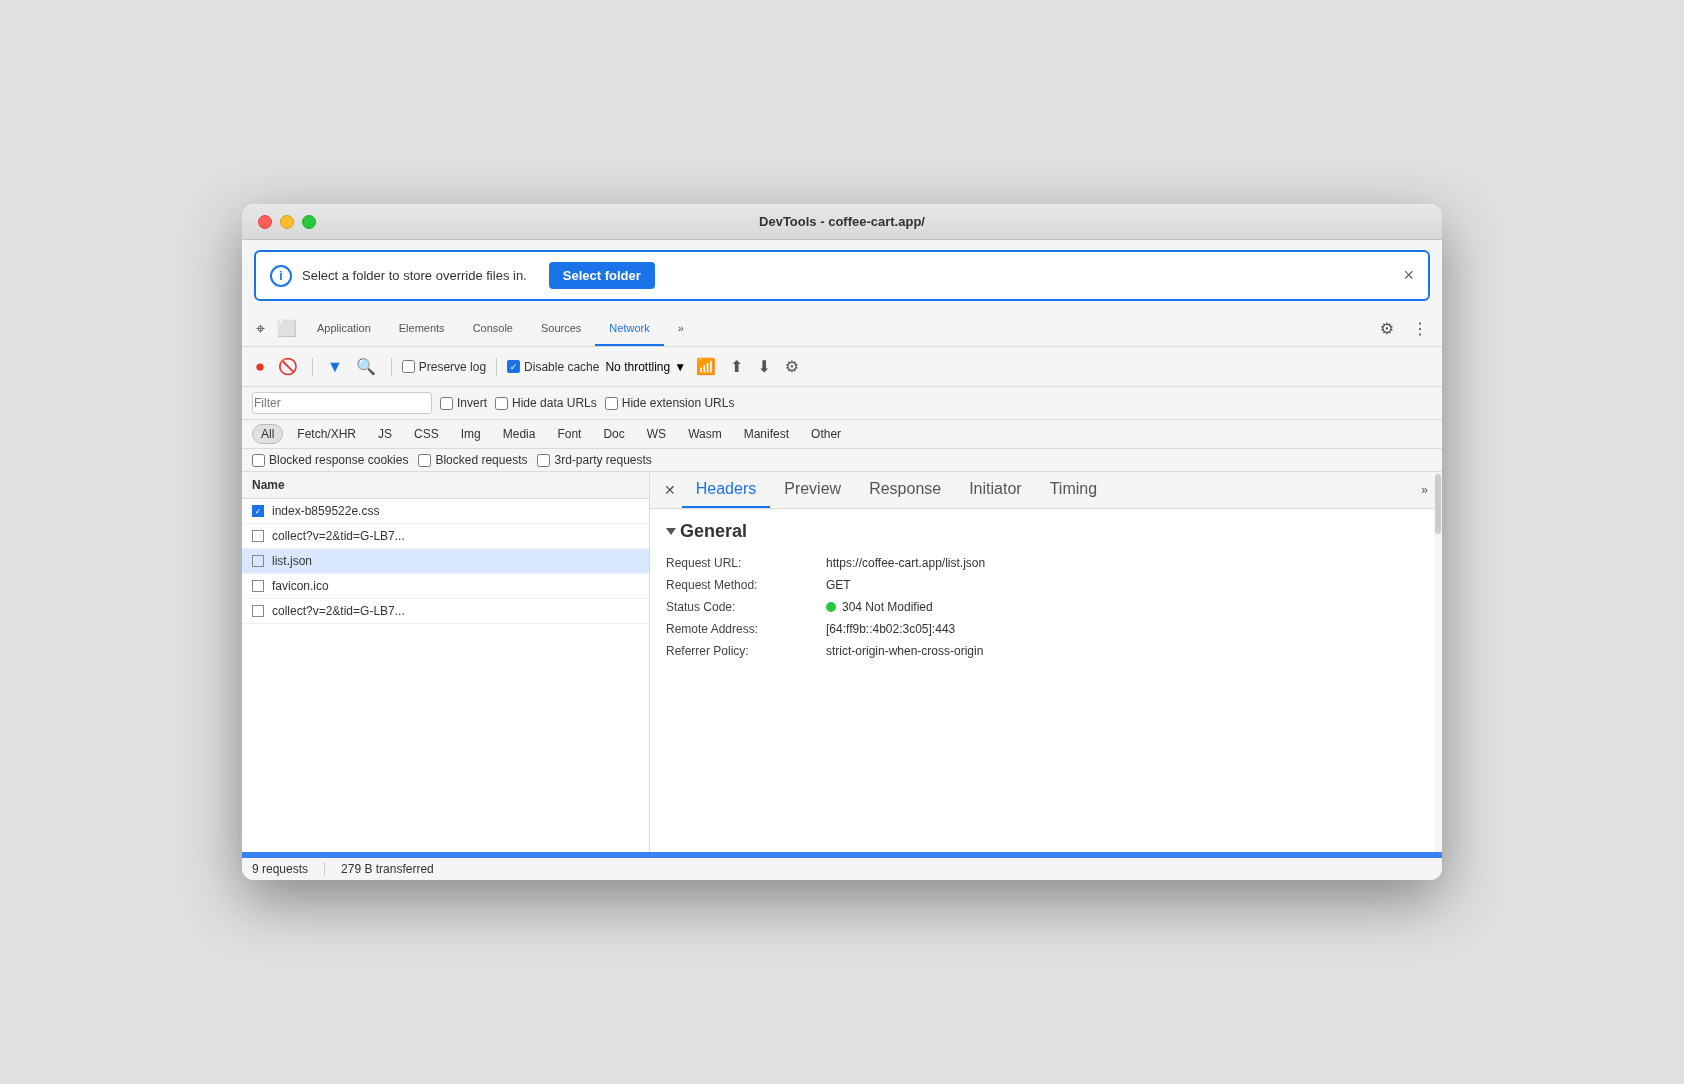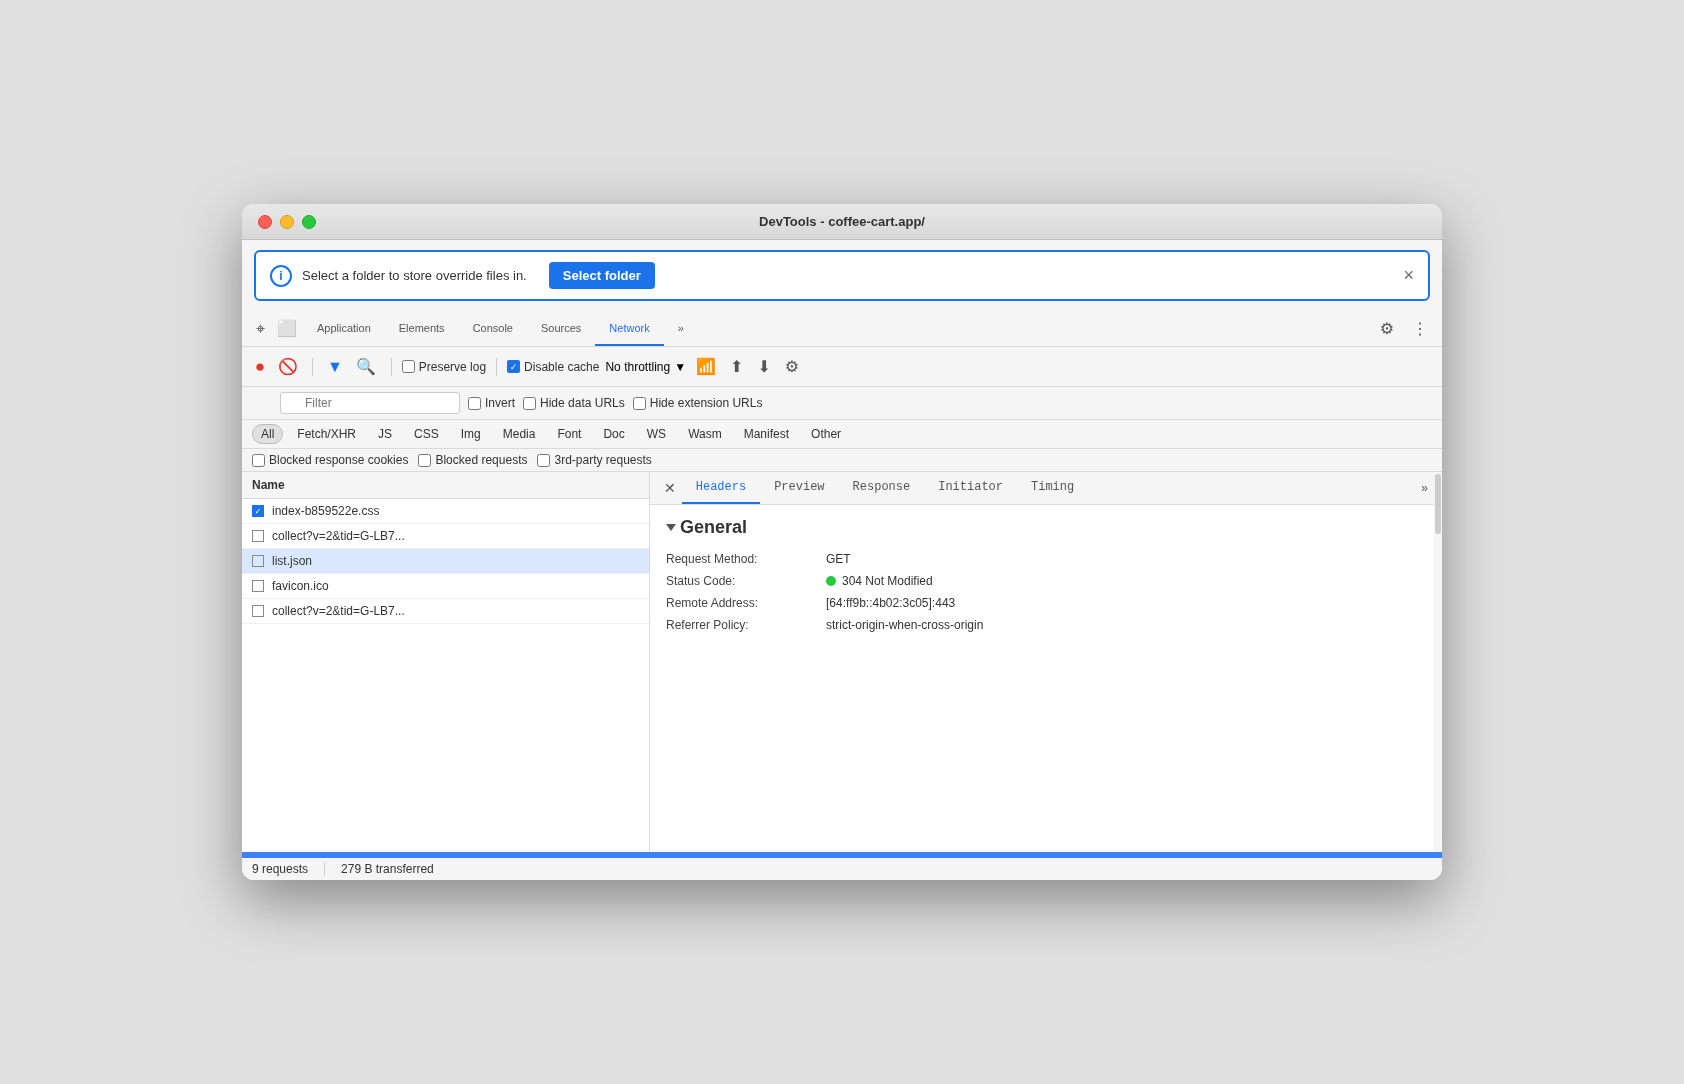--- a/index.html
+++ b/index.html
@@ -201,25 +201,24 @@
       align-items: center;
       padding: 5px 10px;
       gap: 8px;
       border-bottom: 1px solid #dadada;
       background: #f5f5f5;
       flex-wrap: wrap;
     }
     .filter-input {
       border: 1px solid #ccc;
       border-radius: 3px;
-      padding: 3px 24px;
+      padding: 3px 1px;
       font-size: 12px;
       width: 180px;
       outline: none;
-      margin-left: 28px;
     }
     
     .type-filter-bar {
       display: flex;
       align-items: center;
       padding: 4px 10px;
       gap: 6px;
       border-bottom: 1px solid #dadada;
       background: #f5f5f5;
       flex-wrap: wrap;
@@ -308,26 +307,25 @@
     .details-tab-close {
       background: none;
       border: none;
       cursor: pointer;
       font-size: 14px;
       color: #555;
       padding: 8px 6px;
     }
     .details-tab {
       padding: 8px 14px;
-      font-size: 12px;
+      font-size: 16px;
       color: #555;
       cursor: pointer;
       border-bottom: 2px solid transparent;
       white-space: nowrap;
-      font-family: Liberation Mono, monospace;
     }
     .details-tab.active {
       color: #1a73e8;
       border-bottom: 2px solid #1a73e8;
     }
     .details-more {
       margin-left: auto;
       font-size: 12px;
       color: #555;
       padding: 8px 6px;
@@ -591,20 +589,24 @@
           <span>»</span>
         </div>
       </div>
 
       <div class="details-content">
         <div class="general-section-title">
           <span class="triangle"></span>
           <span>General</span>
         </div>
 
+        <div class="details-row">
+          <span class="details-label">Request URL:</span>
+          <span class="details-value">https://coffee-cart.app/list.json</span>
+        </div>
 
         <div class="details-row">
           <span class="details-label">Request Method:</span>
           <span class="details-value">GET</span>
         </div>
 
         <div class="details-row">
           <span class="details-label">Status Code:</span>
           <span class="details-value">
             <span class="status-dot"></span>

